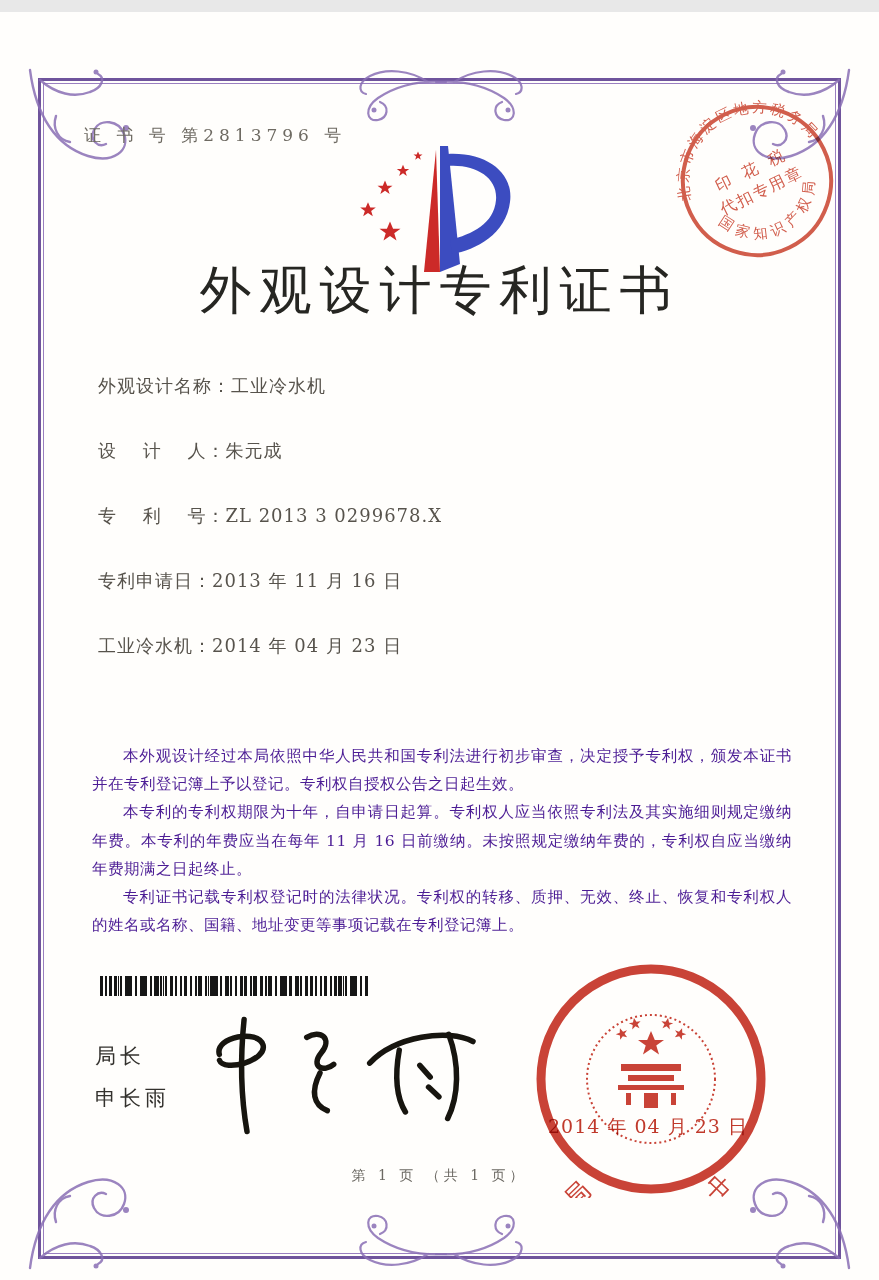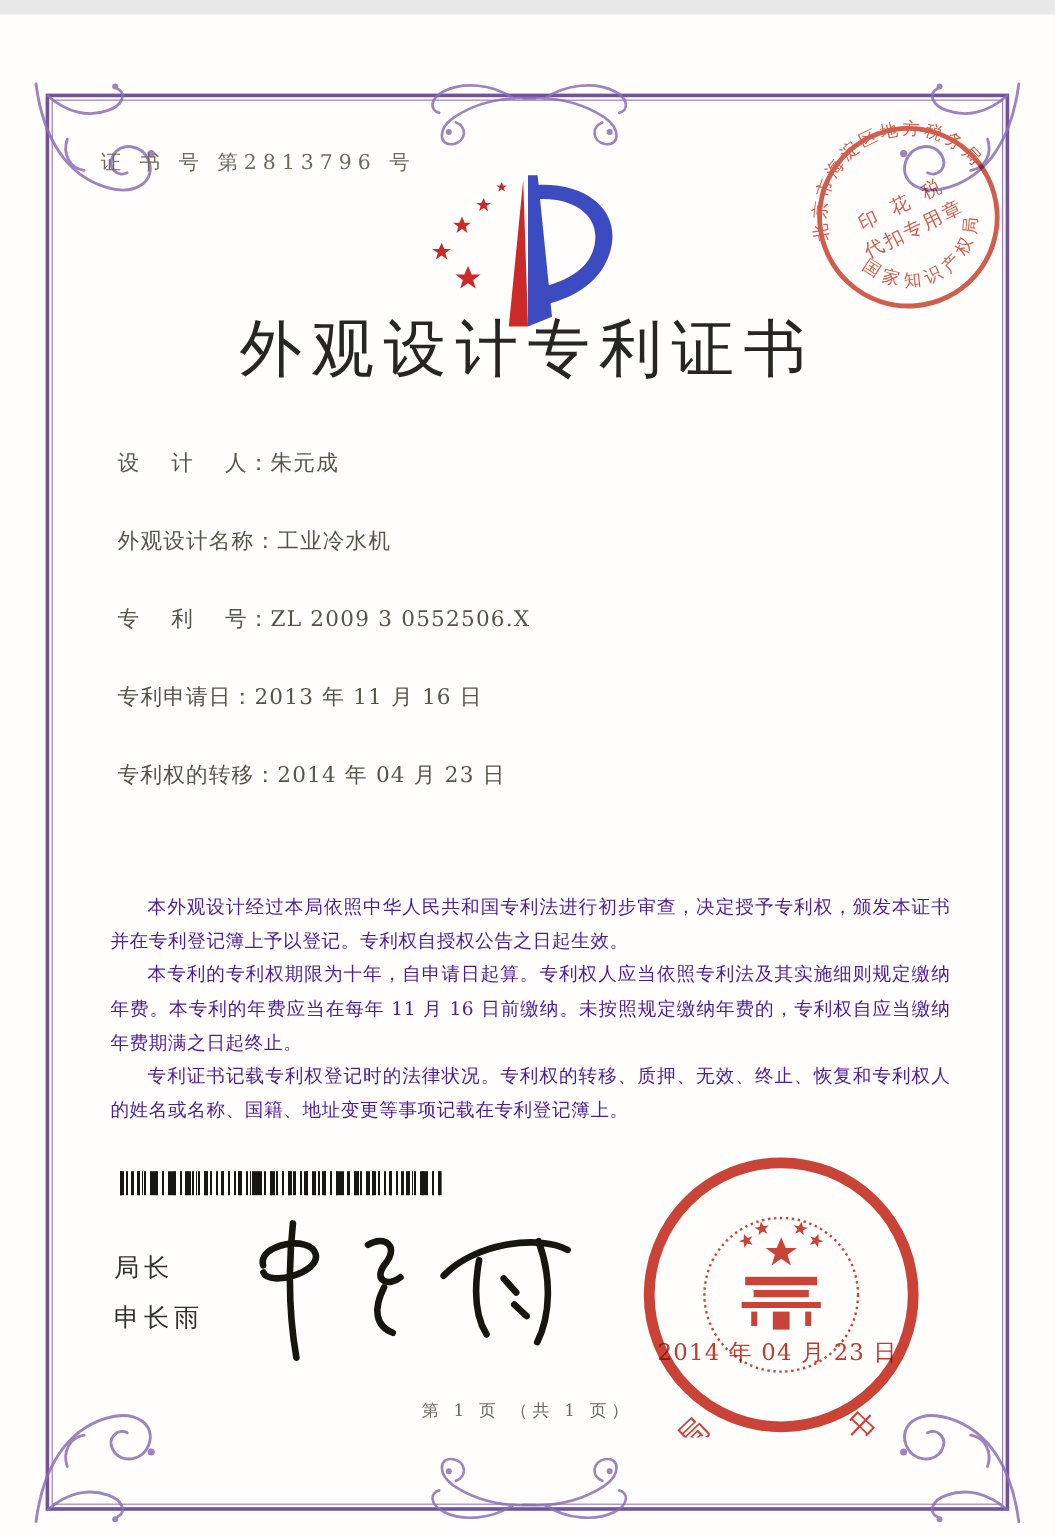--- a/index.html
+++ b/index.html
@@ -150,33 +150,33 @@
     <use href="#star" transform="translate(55,27) scale(0.62)" fill="#cc2a28"></use>
     <use href="#star" transform="translate(37,44) scale(0.75)" fill="#cc2a28"></use>
     <use href="#star" transform="translate(20,66) scale(0.78)" fill="#cc2a28"></use>
     <use href="#star" transform="translate(42,88) scale(1.05)" fill="#cc2a28"></use>
   </svg>
 
   <div class="title">外观设计专利证书</div>
 
   <div class="fields">
     <div class="field-row">
+      <span class="lbl">外观设计名称：</span><span>工业冷水机</span>
+    </div>
+    <div class="field-row">
       <span class="lbl">设　 计　 人：</span><span>朱元成</span>
     </div>
     <div class="field-row">
-      <span class="lbl">外观设计名称：</span><span>工业冷水机</span>
-    </div>
-    <div class="field-row">
-      <span class="lbl">专　 利　 号：</span><span>ZL 2009 3 0552506.X</span>
+      <span class="lbl">专　 利　 号：</span><span>ZL 2013 3 0299678.X</span>
     </div>
     <div class="field-row">
       <span class="lbl">专利申请日：</span><span>2013 年 11 月 16 日</span>
     </div>
     <div class="field-row">
-      <span class="lbl">专利权的转移：</span><span>2014 年 04 月 23 日</span>
+      <span class="lbl">工业冷水机：</span><span>2014 年 04 月 23 日</span>
     </div>
   </div>
 
   <div class="body-text">
     <p>本外观设计经过本局依照中华人民共和国专利法进行初步审查，决定授予专利权，颁发本证书并在专利登记簿上予以登记。专利权自授权公告之日起生效。</p>
     <p>本专利的专利权期限为十年，自申请日起算。专利权人应当依照专利法及其实施细则规定缴纳年费。本专利的年费应当在每年 11 月 16 日前缴纳。未按照规定缴纳年费的，专利权自应当缴纳年费期满之日起终止。</p>
     <p>专利证书记载专利权登记时的法律状况。专利权的转移、质押、无效、终止、恢复和专利权人的姓名或名称、国籍、地址变更等事项记载在专利登记簿上。</p>
   </div>
 
   <div class="barcode"></div>

